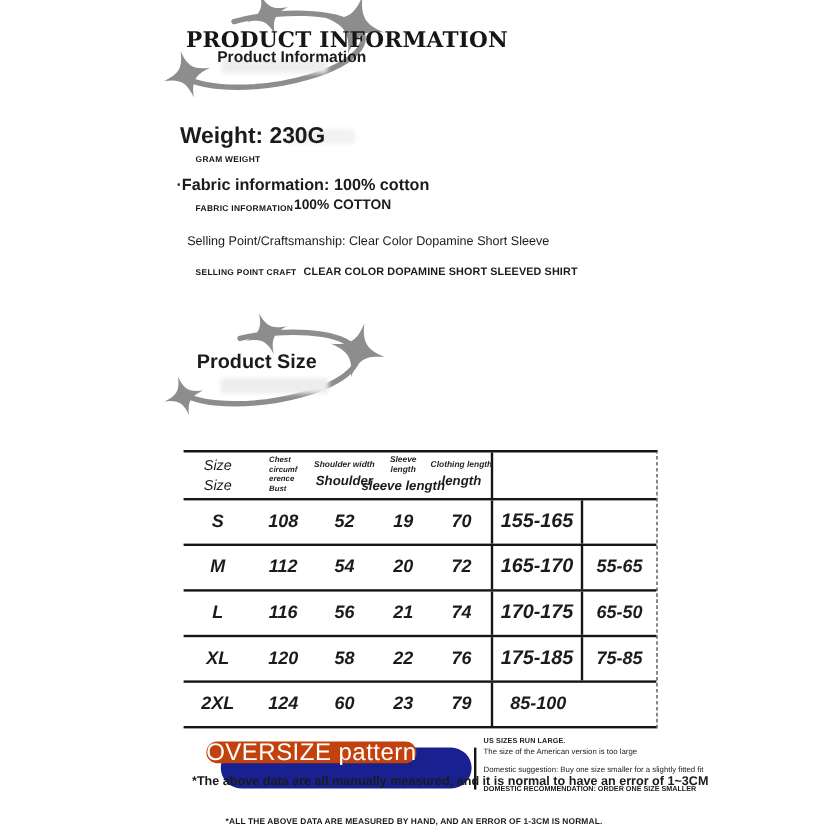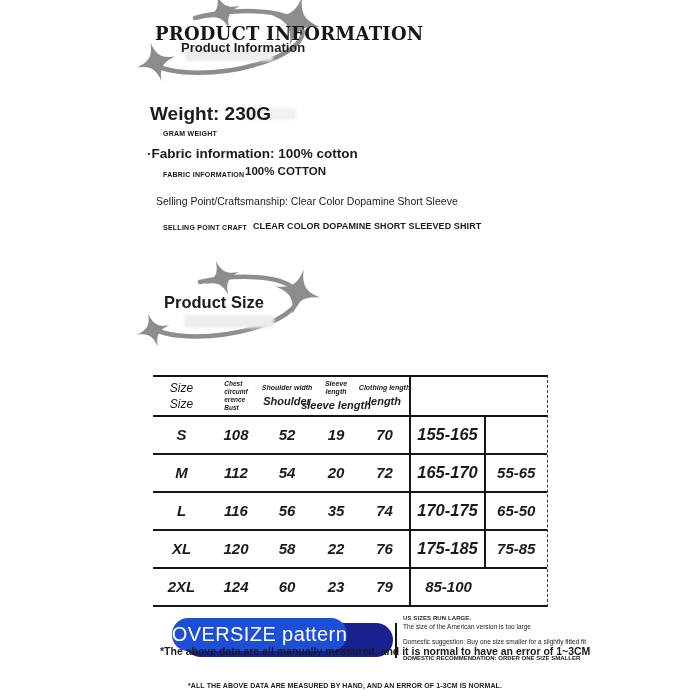--- a/index.html
+++ b/index.html
@@ -78,22 +78,22 @@
   .data .tcell.c-height { font-size: 16.5px; }
   .data .tcell.c-weight { font-size: 15px; }
 
   
   .banner { position: absolute; left: 172px; top: 618px; width: 226px; height: 42px; }
   .banner-dark {
     position: absolute; left: 12px; top: 5px; width: 209px; height: 34px;
     background: #18218f; border-radius: 17px;
   }
   .banner-bright {
-    position: absolute; left: 0; top: 0; width: 175px; height: 33px;
-    background: #1d4ed8; border-radius: 16px;
+    position: absolute; left: 0; top: 0; width: 175px; height: 18px;
+    background: #c2410c; border-radius: 16px;
     display: flex; align-items: center; justify-content: center;
   }
   .banner-label { color: #ffffff; font-size: 20px; font-weight: 500; letter-spacing: 0.4px; white-space: nowrap; }
   .note-divider { position: absolute; left: 395px; top: 623px; width: 2px; height: 35px; background: #141414; }
 
   .us-note { position: absolute; left: 403px; top: 615px; width: 210px; line-height: 1.2; }
   .us-note .n1 { font-size: 6px; font-weight: 800; letter-spacing: 0.1px; white-space: nowrap; }
   .us-note .n2 { font-size: 6.5px; font-weight: 500; margin-top: 0.5px; white-space: nowrap; }
   .us-note .n3 { font-size: 6.5px; font-weight: 500; margin-top: 8px; white-space: nowrap; }
   .us-note .n4 { font-size: 6px; font-weight: 800; margin-top: 9px; white-space: nowrap; }
@@ -203,21 +203,21 @@
       <div class="tcell">20</div>
       <div class="tcell vline">72</div>
       <div class="tcell vline c-height">165-170</div>
       <div class="tcell c-weight">55-65</div>
     </div>
 
     <div class="trow data">
       <div class="tcell">L</div>
       <div class="tcell">116</div>
       <div class="tcell">56</div>
-      <div class="tcell">35</div>
+      <div class="tcell">21</div>
       <div class="tcell vline">74</div>
       <div class="tcell vline c-height">170-175</div>
       <div class="tcell c-weight">65-50</div>
     </div>
 
     <div class="trow data">
       <div class="tcell">XL</div>
       <div class="tcell">120</div>
       <div class="tcell">58</div>
       <div class="tcell">22</div>

